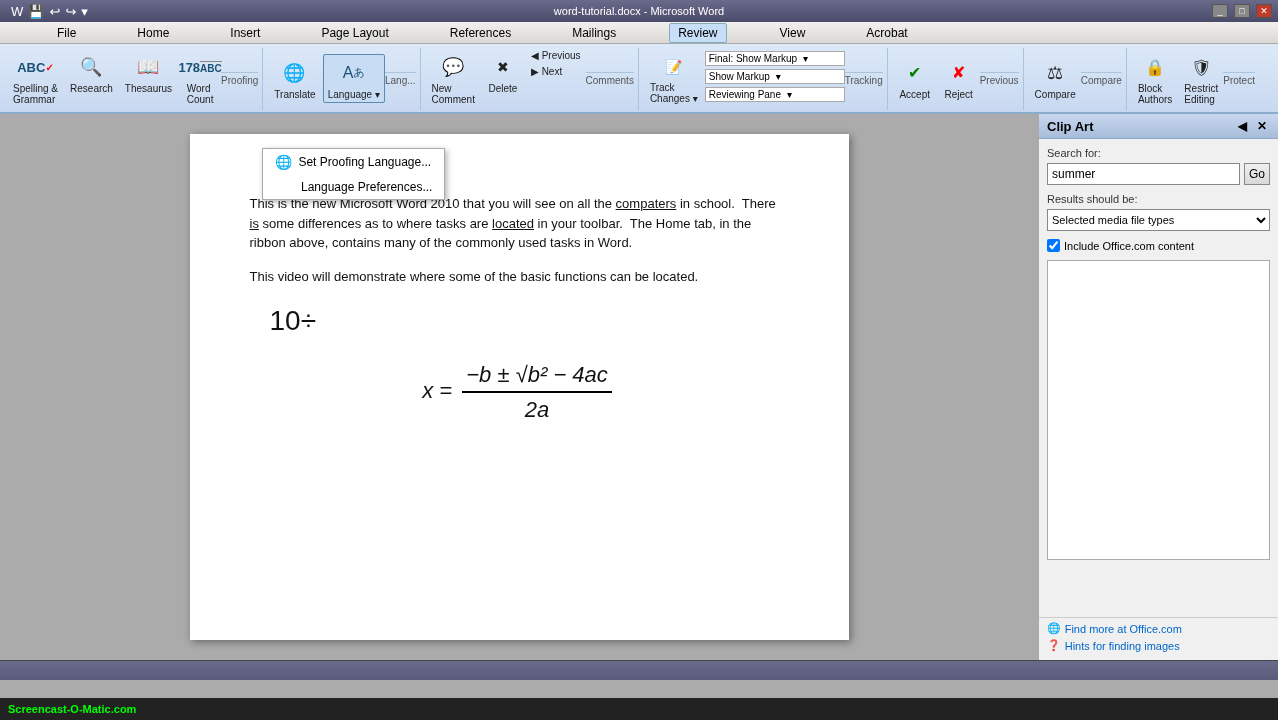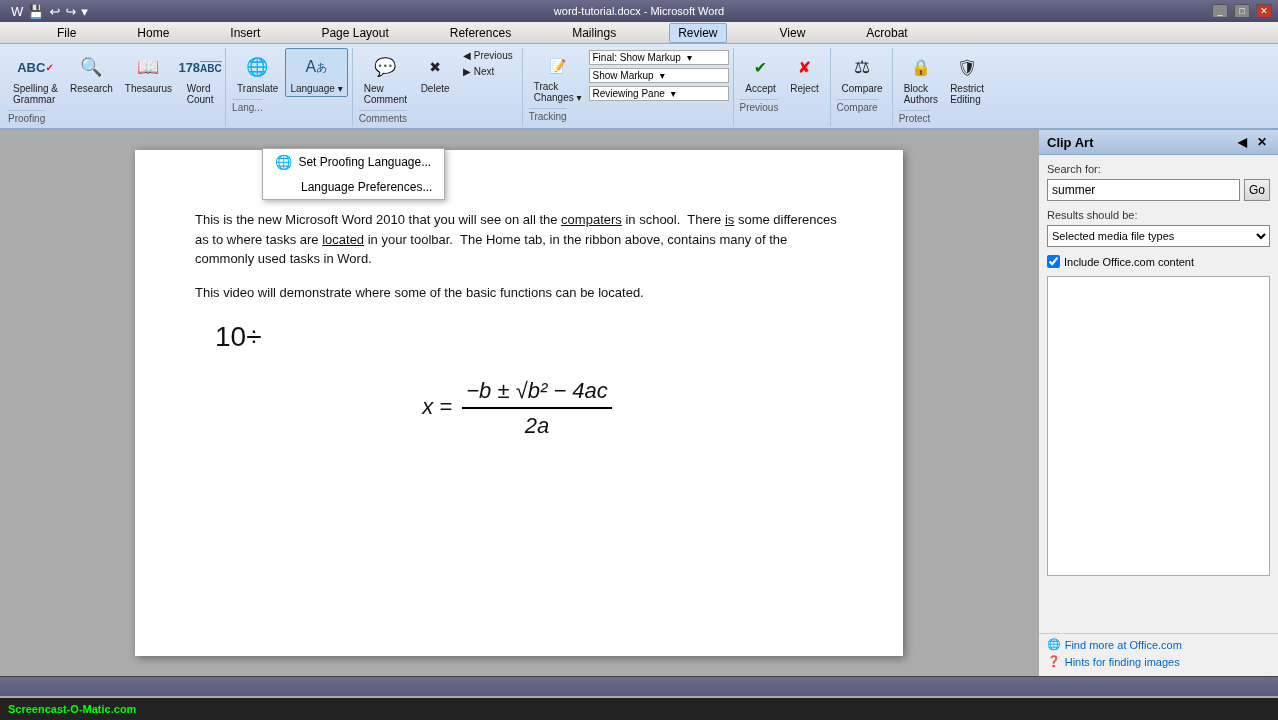--- a/index.html
+++ b/index.html
@@ -47,22 +47,22 @@
       position: relative;
     }
     .ribbon-groups {
       display: flex;
       align-items: stretch;
       padding: 2px 4px;
       gap: 2px;
     }
     .ribbon-group {
       display: flex;
-      flex-direction: column;
-      align-items: flex-start;
+      flex-direction: row;
+      align-items: center;
       border-right: 1px solid #aac4dc;
       padding: 0 4px 2px 4px;
     }
     .ribbon-group:last-child { border-right: none; }
     .ribbon-group-label {
       font-size: 10px;
       color: #555;
       text-align: center;
       margin-top: 2px;
       padding-top: 2px;
@@ -152,21 +152,21 @@
     .page-area {
       flex: 1;
       display: flex;
       justify-content: center;
       padding: 20px;
       overflow-y: auto;
       background: #ababab;
     }
     .page {
       background: white;
-      width: 768px;
+      width: 659px;
       min-height: 500px;
       box-shadow: 2px 2px 8px rgba(0,0,0,0.4);
       padding: 60px 60px 40px 60px;
       font-size: 13px;
       color: #111;
       line-height: 1.5;
       position: relative;
     }
     .page p { margin-bottom: 14px; }
     .underline { text-decoration: underline; }

